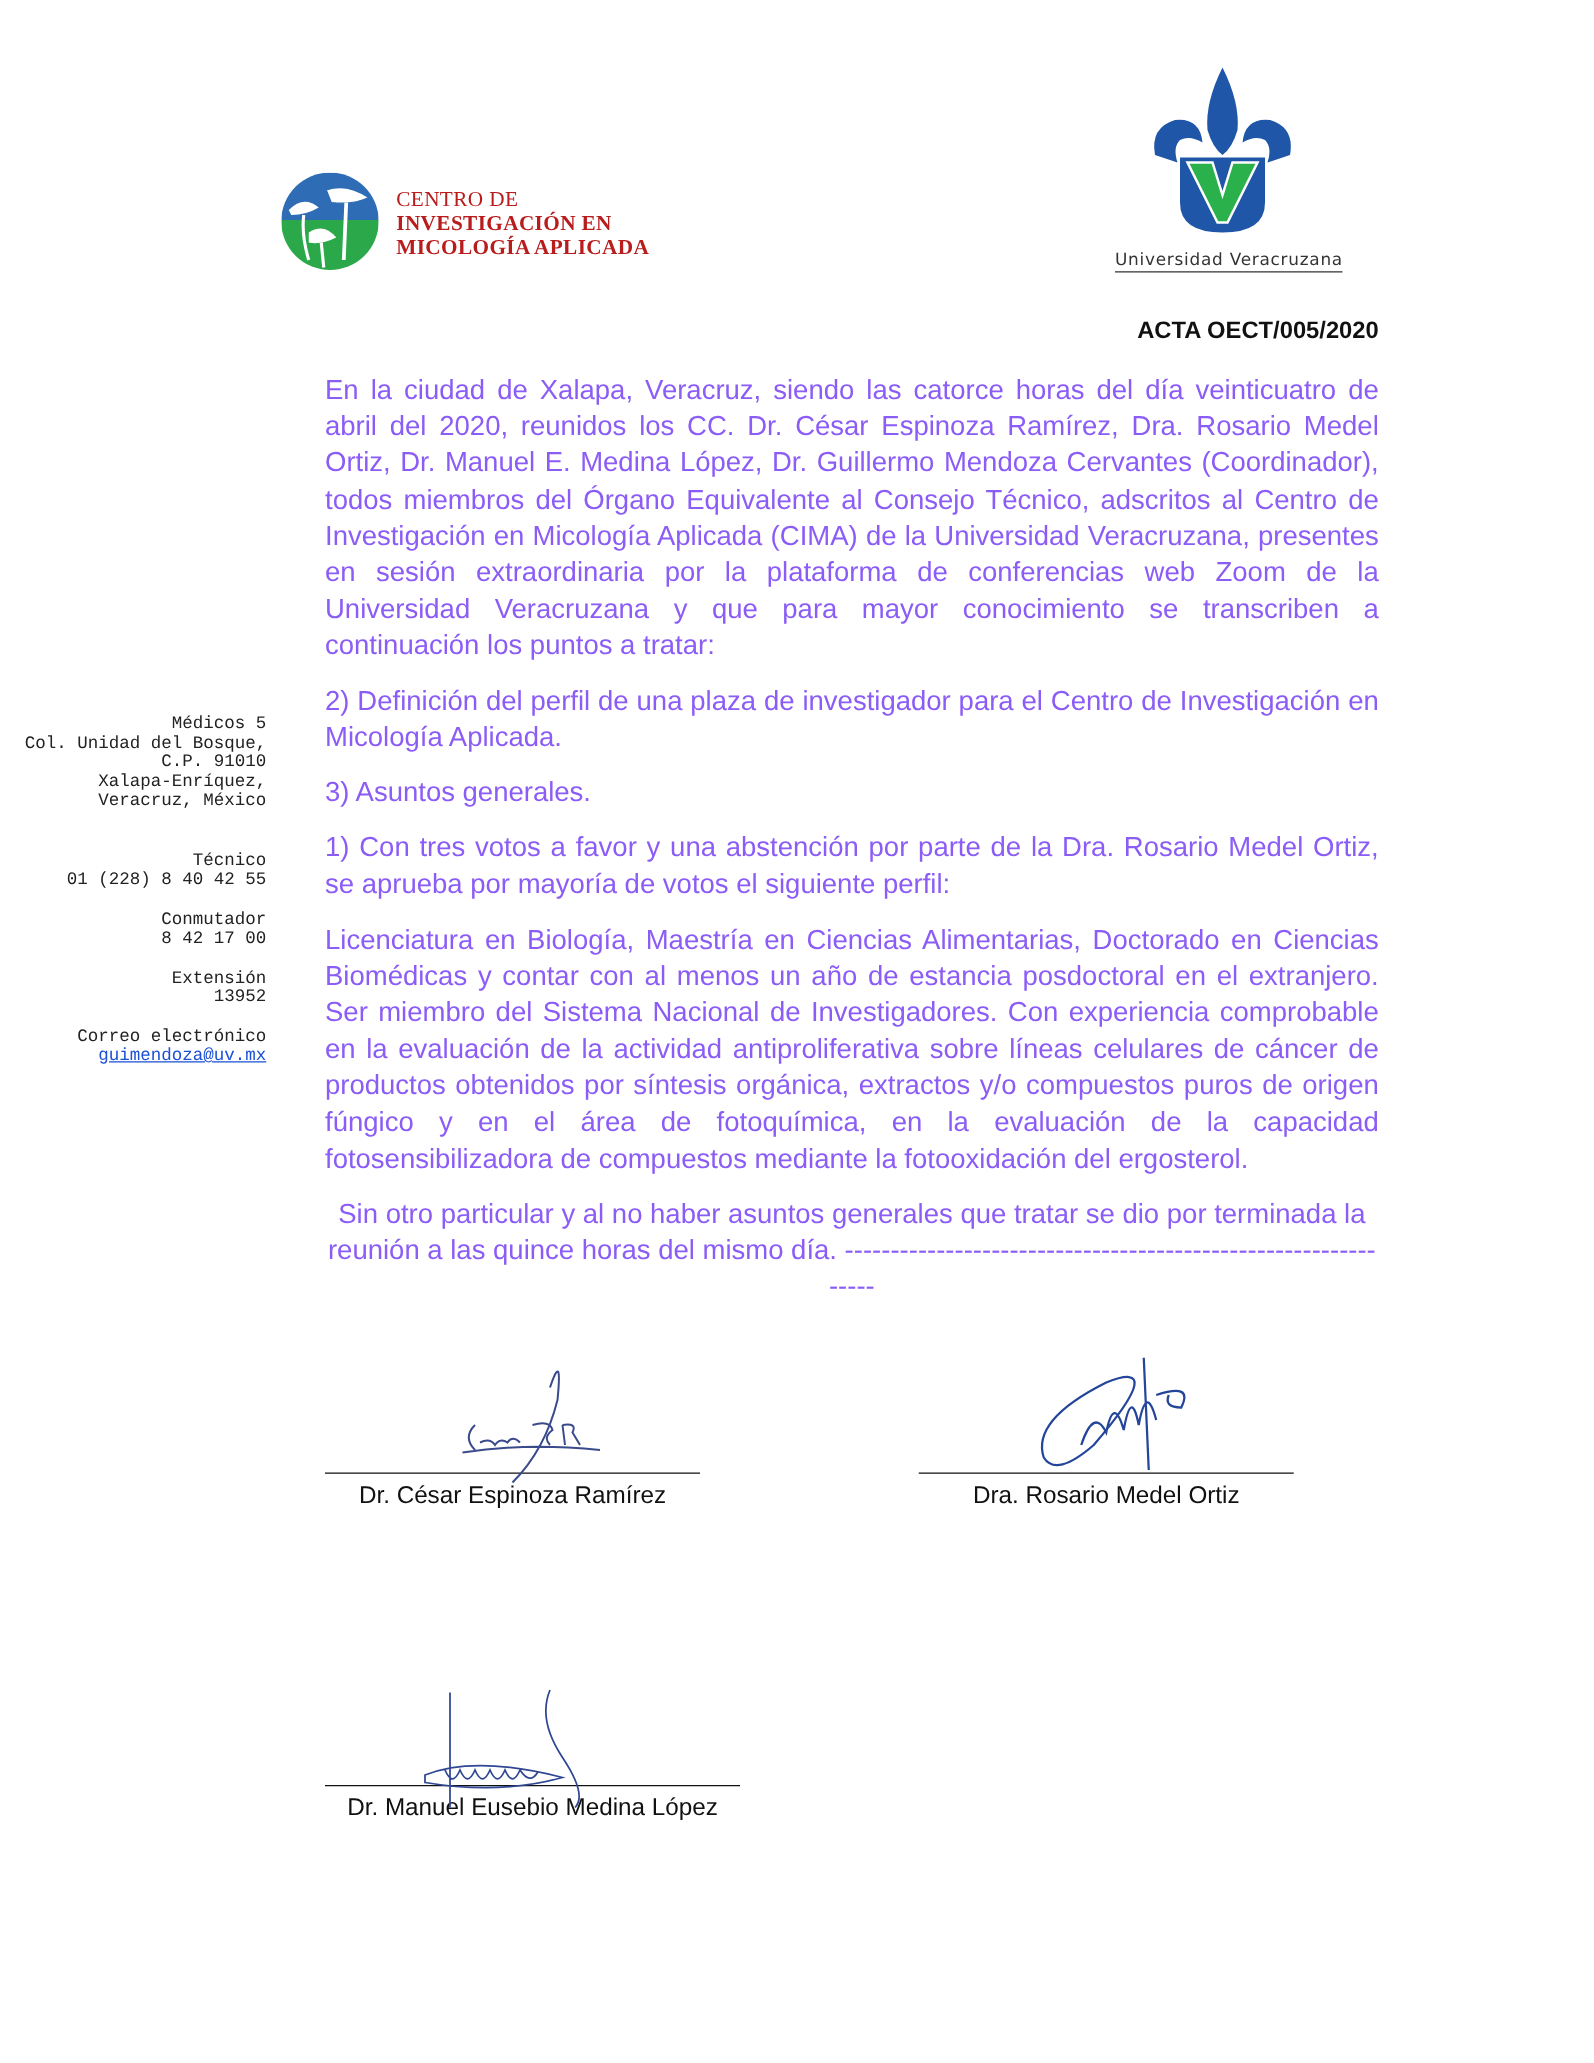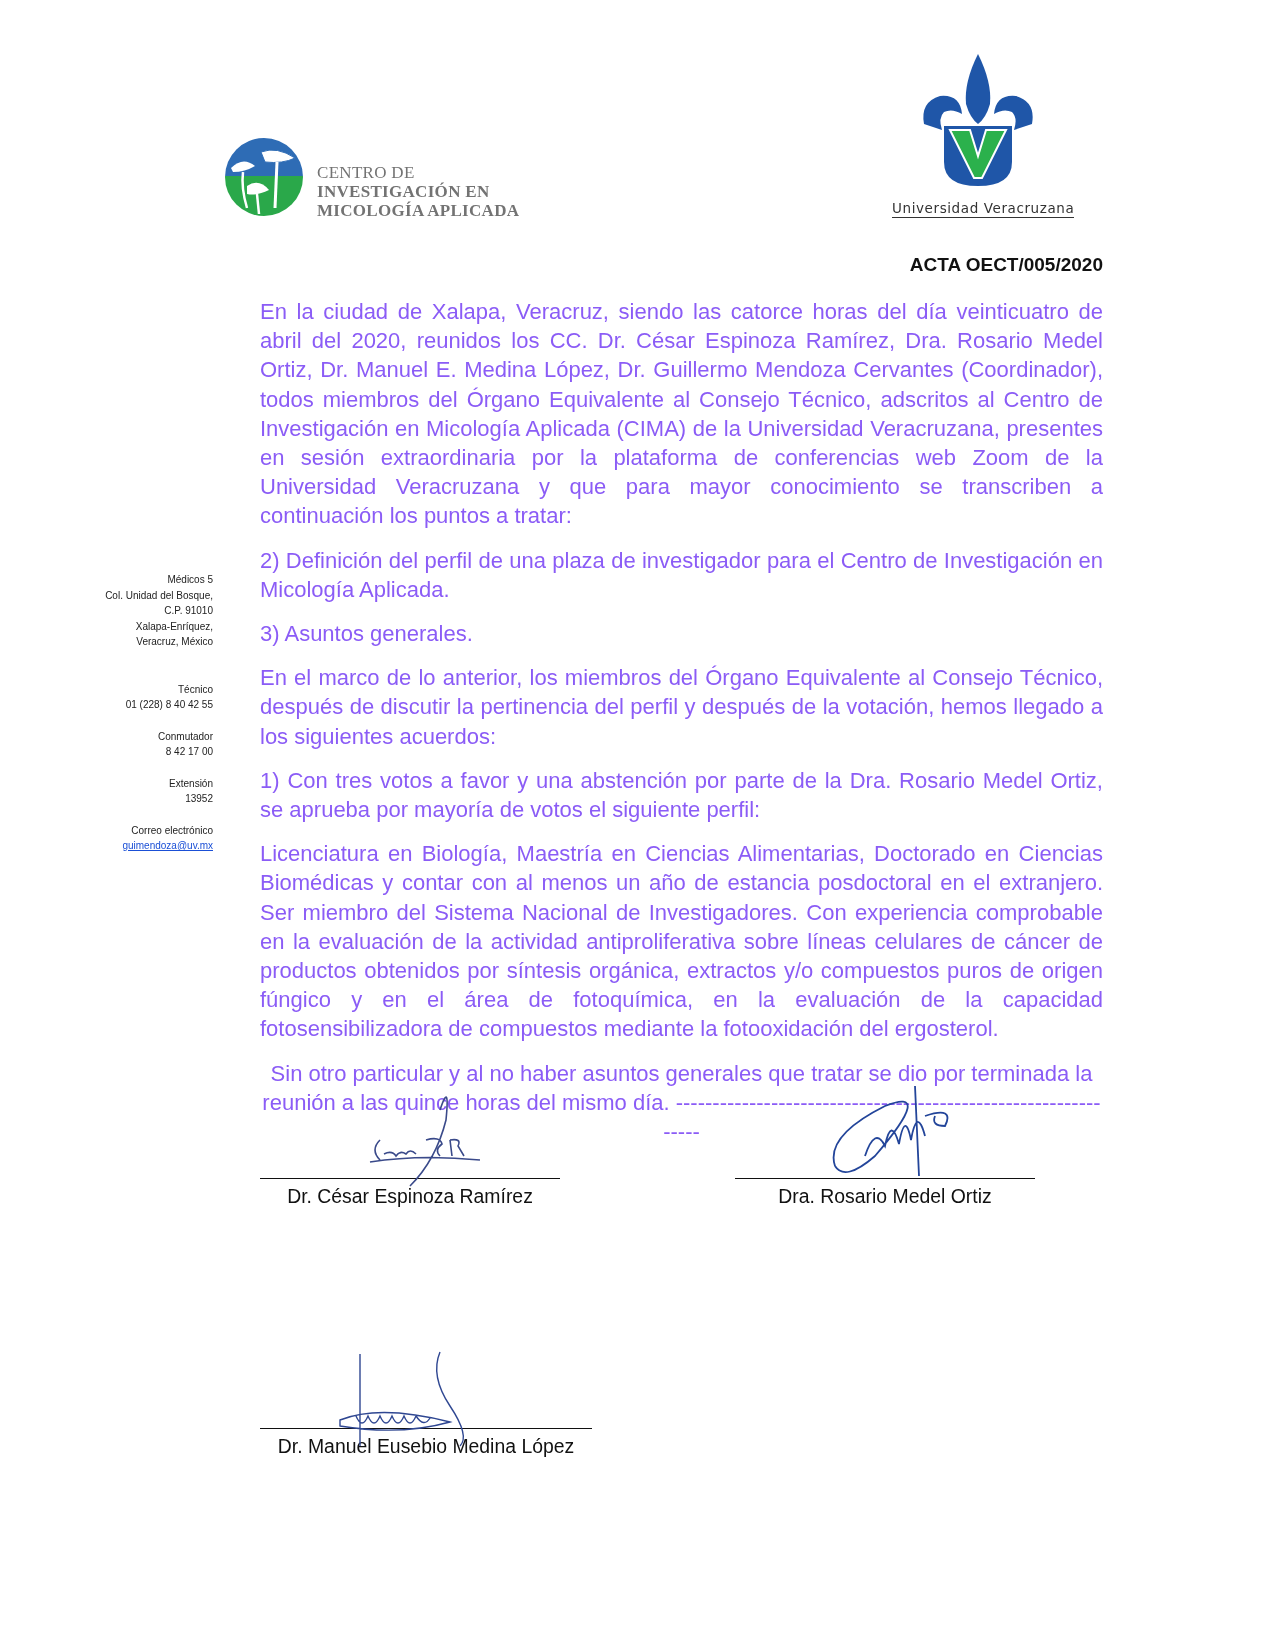--- a/index.html
+++ b/index.html
@@ -4,42 +4,42 @@
 <style>
   html, body { margin: 0; padding: 0; background: #ffffff; }
   body { width: 1275px; height: 1650px; position: relative; overflow: hidden;
          font-family: "Liberation Sans", sans-serif; color: #111; }
   .page { position: absolute; left: 0; top: 0; width: 1275px; height: 1650px; }
 
   
   .cima-logo { position: absolute; left: 225px; top: 138px; width: 320px; height: 80px; }
   .cima-circle { position: absolute; left: 0; top: 0; width: 78px; height: 78px; border-radius: 50%;
                  overflow: hidden; }
-  .cima-text { position: absolute; left: 92px; top: 25px; font-family: "Liberation Serif", serif;
-               color: #737373; line-height: 19px; }
+  .cima-text { position: absolute; left: 92px; top: 12px; font-family: "Liberation Serif", serif;
+               color: #b91c1c; line-height: 19px; }
   .cima-text .l1 { font-size: 17px; letter-spacing: 0.3px; }
   .cima-text .l2, .cima-text .l3 { font-size: 17px; font-weight: bold; letter-spacing: 0.3px; }
 
   
   .uv-logo { position: absolute; left: 880px; top: 52px; width: 200px; height: 175px; }
   .uv-name { position: absolute; left: 12px; top: 148px; font-family: "DejaVu Sans", sans-serif;
              font-size: 13.5px; color: #333; letter-spacing: 0.6px; white-space: nowrap;
              border-bottom: 1px solid #333; padding-bottom: 1px; }
 
   
   .acta { position: absolute; right: 172px; top: 254px; font-size: 19px; font-weight: bold; color: #111; }
 
   
   .body { position: absolute; left: 260px; top: 297px; width: 843px; font-size: 22px; line-height: 29.2px;
           text-align: justify; color: #8b5cf6; }
   .body p { margin: 0 0 15px 0; }
 
   
   .side { position: absolute; right: 1062px; top: 572px; width: 200px; text-align: right;
-          font-family: Liberation Sans, sans-serif; font-size: 10px; line-height: 15.5px; color: #222; }
+          font-family: Liberation Mono, monospace; font-size: 14px; line-height: 15.5px; color: #222; }
   .side .grp { margin-bottom: 16px; }
   .side a { color: #1a4fd6; text-decoration: underline; }
 
   
   .sig { position: absolute; text-align: center; font-size: 19.4px; color: #111; }
   .sig .line { border-top: 1.4px solid #111; }
   .sig .nm { margin-top: 6px; white-space: nowrap; }
   .sig .role { margin-top: 2px; }
   .sig svg { position: absolute; }
 </style>
@@ -78,21 +78,20 @@
     </svg>
     <div class="uv-name">Universidad Veracruzana</div>
   </div>
 
   <div class="acta">ACTA OECT/005/2020</div>
 
   <div class="body">
     <p>En la ciudad de Xalapa, Veracruz, siendo las catorce horas del día veinticuatro de abril del 2020, reunidos los CC. Dr. César Espinoza Ramírez, Dra. Rosario Medel Ortiz, Dr. Manuel E. Medina López, Dr. Guillermo Mendoza Cervantes (Coordinador), todos miembros del Órgano Equivalente al Consejo Técnico, adscritos al Centro de Investigación en Micología Aplicada (CIMA) de la Universidad Veracruzana, presentes en sesión extraordinaria por la plataforma de conferencias web Zoom de la Universidad Veracruzana y que para mayor conocimiento se transcriben a continuación los puntos a tratar:</p>
     <p>2) Definición del perfil de una plaza de investigador para el Centro de Investigación en Micología Aplicada.</p>
     <p>3) Asuntos generales.</p>
-    <p>En el marco de lo anterior, los miembros del Órgano Equivalente al Consejo Técnico, después de discutir la pertinencia del perfil y después de la votación, hemos llegado a los siguientes acuerdos:</p>
     <p>1) Con tres votos a favor y una abstención por parte de la Dra. Rosario Medel Ortiz, se aprueba por mayoría de votos el siguiente perfil:</p>
     <p>Licenciatura en Biología, Maestría en Ciencias Alimentarias, Doctorado en Ciencias Biomédicas y contar con al menos un año de estancia posdoctoral en el extranjero. Ser miembro del Sistema Nacional de Investigadores. Con experiencia comprobable en la evaluación de la actividad antiproliferativa sobre líneas celulares de cáncer de productos obtenidos por síntesis orgánica, extractos y/o compuestos puros de origen fúngico y en el área de fotoquímica, en la evaluación de la capacidad fotosensibilizadora de compuestos mediante la fotooxidación del ergosterol.</p>
     <p style="text-align:center;">Sin otro particular y al no haber asuntos generales que tratar se dio por terminada la reunión a las quince horas del mismo día. ---------------------------------------------------------------</p>
   </div>
 
   <div class="side">
     <div class="grp">
       <div>Médicos 5</div>
       <div>Col. Unidad del Bosque,</div>
       <div>C.P. 91010</div>

